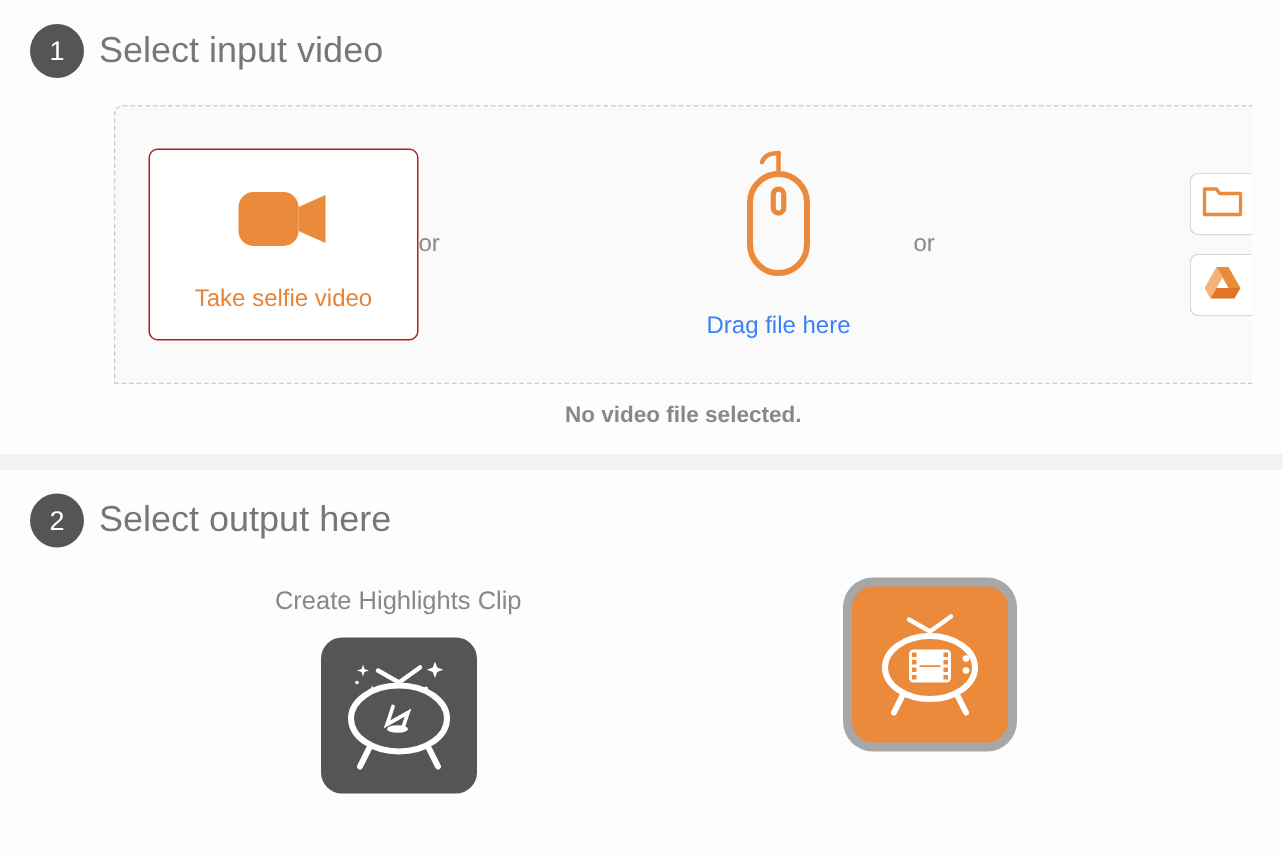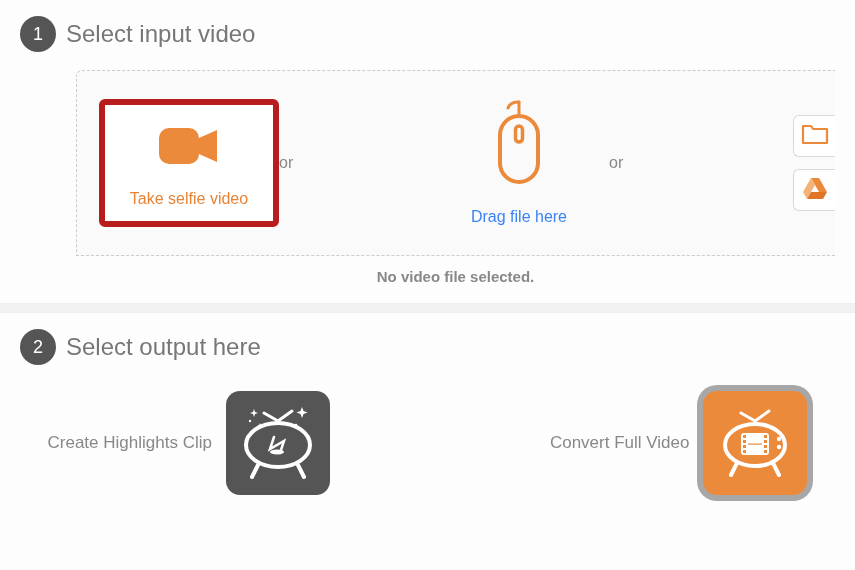--- a/index.html
+++ b/index.html
@@ -41,21 +41,21 @@
     border: 1px dashed #ccc;
     border-right: none;
     background: #fafafa;
     border-radius: 6px 0 0 0;
     padding: 28px 0 28px 22px;
     display: flex;
     align-items: center;
     position: relative;
   }
   .option-card {
-    border: 6px solid #b91c1c;
+    border: 1px solid #b91c1c;
     border-radius: 6px;
     background: #fff;
     width: 180px;
     height: 128px;
     display: flex;
     flex-direction: column;
     align-items: center;
     justify-content: center;
     gap: 12px;
     cursor: pointer;
@@ -117,20 +117,21 @@
     border-bottom: 1px solid #eee;
   }
   .output-options {
     display: flex;
     justify-content: center;
     gap: 220px;
     padding: 8px 0 0 0;
   }
   .output-option {
     display: flex;
+    flex-direction: column;
     align-items: center;
     gap: 14px;
     cursor: pointer;
   }
   .output-option .label {
     font-size: 17px;
     color: #888;
   }
   .tile {
     width: 104px; height: 104px;
@@ -237,21 +238,20 @@
               <path d="M26 26 l0.8 2 l2 0.8 l-2 0.8 l-0.8 2 l-0.8 -2 l-2 -0.8 l2 -0.8 z"></path>
               <circle cx="62" cy="28" r="1.3"></circle>
               <circle cx="16" cy="24" r="1.2"></circle>
             </g>
           </svg>
         </span>
       </div>
     </div>
 
     <div class="output-option">
-      <div class="label">Convert Full Video</div>
       <div class="tile tile-selected">
         <span>
           <svg width="84" height="84" viewBox="0 0 84 84">
             <path d="M28 14 L42 22 M56 12 L42 22" stroke="#fff" stroke-width="3" stroke-linecap="round"></path>
             <ellipse cx="42" cy="46" rx="30" ry="21" fill="none" stroke="#fff" stroke-width="4"></ellipse>
             <path d="M24 64 L18 76 M60 64 L66 76" stroke="#fff" stroke-width="4" stroke-linecap="round"></path>
             <rect x="28" y="34" width="28" height="22" rx="3" fill="#fff"></rect>
             <g fill="#ec8a3b">
               <rect x="30" y="36" width="3" height="3"></rect>
                 <rect x="30" y="41" width="3" height="3"></rect>

